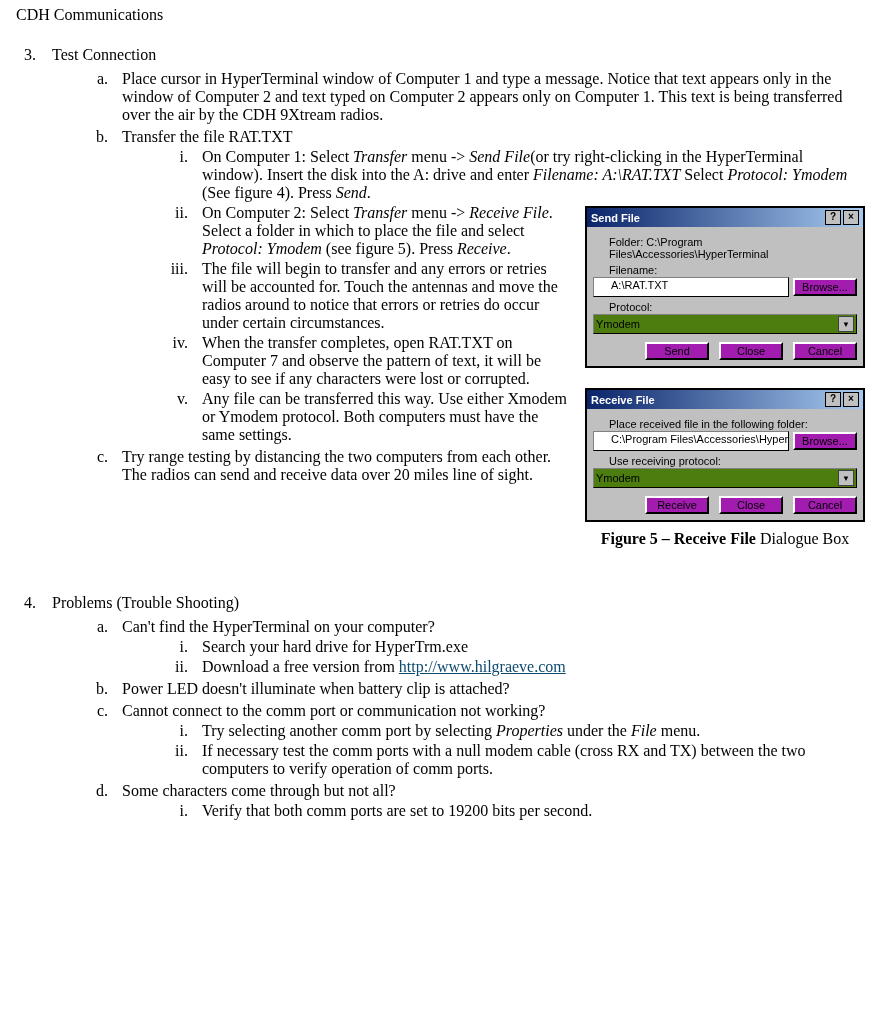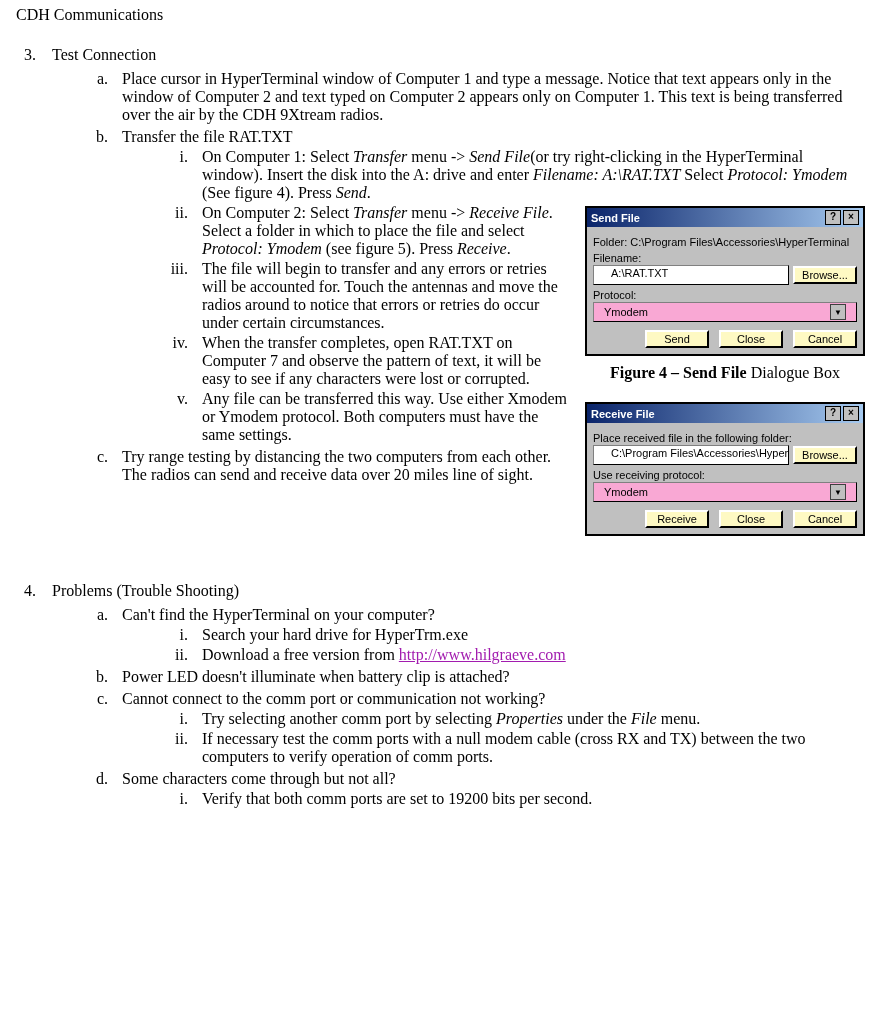--- a/index.html
+++ b/index.html
@@ -13,21 +13,21 @@
   }
   .header-title { margin-bottom: 22px; }
   .main-list { margin: 0; padding-left: 24px; }
   .main-list > li { margin-bottom: 18px; padding-left: 12px; }
   .sub-a { list-style-type: lower-alpha; margin: 6px 0 0 0; padding-left: 60px; }
   .sub-a > li { margin-bottom: 4px; padding-left: 10px; }
   .sub-roman { list-style-type: lower-roman; margin: 2px 0 0 0; padding-left: 70px; }
   .sub-roman > li { margin-bottom: 2px; padding-left: 10px; }
   .italic { font-style: italic; }
   .bold { font-weight: bold; }
-  a.hyper { color: #a21caf; text-decoration: underline; }
+  a.hyper { color: #0c4a6e; text-decoration: underline; }
 
   .right-col { float: right; width: 280px; margin: 2px 0 8px 14px; }
   .fig-block { margin-bottom: 20px; }
 
   .dlg {
     background: #c0c0c0;
     border: 2px solid #000;
     width: 276px;
     font-family: Tahoma, Arial, sans-serif;
     font-size: 11px;
@@ -38,36 +38,36 @@
     padding: 2px 4px;
     display:flex; align-items:center;
   }
   .dlg-title .spacer{flex:1;}
   .dlg-title .winbtn{
     background:#c0c0c0;color:#000;border:1px solid #000;
     width:14px;height:13px;line-height:11px;text-align:center;
     margin-left:2px;font-size:10px;font-weight:bold;
   }
   .dlg-body{ padding:5px 6px 6px 6px; }
-  .dlg-label{ margin:4px 0 1px 0; }
+  .dlg-label{ margin:4px 0 1px 16px; }
   .dlg-field{
     display:flex; align-items:center; gap:4px; margin-bottom:2px;
   }
   .dlg-input{
     flex:1; background:#fff; border:1px solid #000; border-top-color:#808080; border-left-color:#808080;
     height:16px; padding:1px 17px; font-size:11px;
     overflow:hidden; white-space:nowrap;
   }
   .dlg-btn{
-    background:#fef9c3; border:2px outset #fff; border-right-color:#404040; border-bottom-color:#404040;
+    background:#a21caf; border:2px outset #fff; border-right-color:#404040; border-bottom-color:#404040;
     padding:1px 6px; min-width:48px; text-align:center; font-size:11px;
   }
   .dlg-select{
-    flex:1; background:#f9a8d4; border:1px solid #000; border-top-color:#808080; border-left-color:#808080;
-    height:16px; padding:1px 10px; display:flex; align-items:center; justify-content:space-between;
+    flex:1; background:#4d7c0f; border:1px solid #000; border-top-color:#808080; border-left-color:#808080;
+    height:16px; padding:1px 2px; display:flex; align-items:center; justify-content:space-between;
   }
   .sel-arrow{
     width:14px;height:14px;background:#c0c0c0;border:1px solid #404040;
     display:flex;align-items:center;justify-content:center;font-size:8px;
   }
   .dlg-btnrow{ display:flex; gap:10px; justify-content:flex-end; margin-top:8px; }
   .fig-caption{ text-align:center; margin-top:8px; font-size:16px; font-family: "Times New Roman", Times, serif;}
   .clearfix::after{content:"";display:block;clear:both;}
 </style>
 </head>
@@ -115,23 +115,20 @@
                         <span class="sel-arrow">▼</span>
                       </div>
                     </div>
                     <div class="dlg-btnrow">
                       <div class="dlg-btn">Send</div>
                       <div class="dlg-btn">Close</div>
                       <div class="dlg-btn">Cancel</div>
                     </div>
                   </div>
                 </div>
-                <div class="fig-caption">
-                  <span class="bold">Figure 4 – Send File</span><span> Dialogue Box</span>
-                </div>
               </div>
 
               <div class="fig-block">
                 <div class="dlg">
                   <div class="dlg-title">
                     <span>Receive File</span>
                     <span class="spacer"></span>
                     <span class="winbtn">?</span>
                     <span class="winbtn">×</span>
                   </div>
@@ -148,20 +145,23 @@
                         <span class="sel-arrow">▼</span>
                       </div>
                     </div>
                     <div class="dlg-btnrow">
                       <div class="dlg-btn">Receive</div>
                       <div class="dlg-btn">Close</div>
                       <div class="dlg-btn">Cancel</div>
                     </div>
                   </div>
                 </div>
+                <div class="fig-caption">
+                  <span class="bold">Figure 5 – Receive File</span><span> Dialogue Box</span>
+                </div>
               </div>
 
             </div>
 
             <span>On Computer 2: Select </span><span class="italic">Transfer</span><span> menu -&gt; </span><span class="italic">Receive File</span><span>. Select a folder in which to place the file and select </span><span class="italic">Protocol: Ymodem</span><span> (see figure 5). Press </span><span class="italic">Receive</span><span>.</span>
           </li>
           <li>The file will begin to transfer and any errors or retries will be accounted for. Touch the antennas and move the radios around to notice that errors or retries do occur under certain circumstances.</li>
           <li>When the transfer completes, open RAT.TXT on Computer 7 and observe the pattern of text, it will be easy to see if any characters were lost or corrupted.</li>
           <li>Any file can be transferred this way. Use either Xmodem or Ymodem protocol. Both computers must have the same settings.</li>
         </ol>

